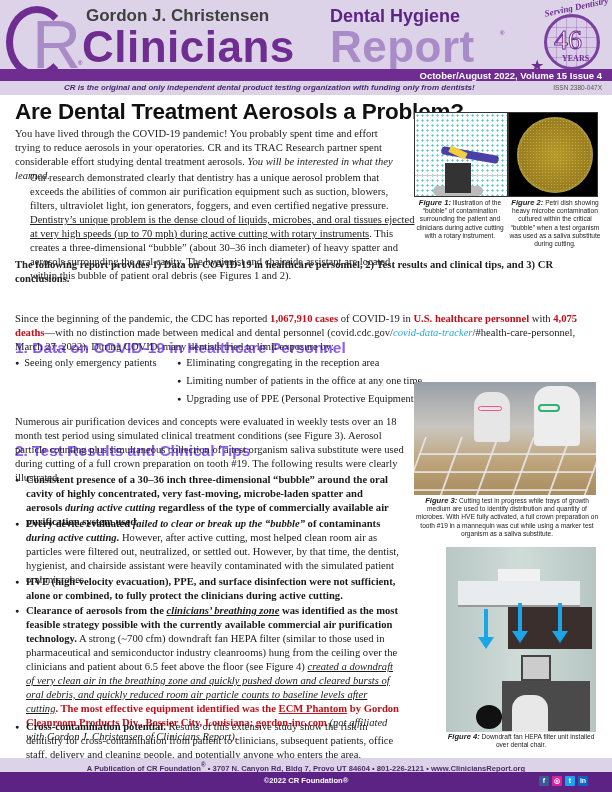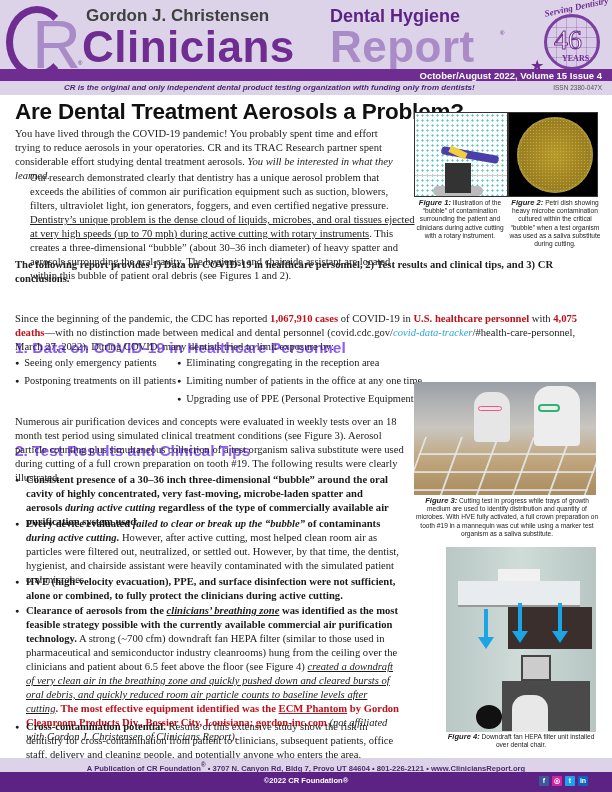--- a/index.html
+++ b/index.html
@@ -169,21 +169,20 @@
 </div>
 <div class="cap cap1"><b>Figure 1:</b> <span>Illustration of the “bubble” of contamination surrounding the patient and clinicians during active cutting with a rotary instrument.</span></div>
 <div class="cap cap2"><b>Figure 2:</b> <span>Petri dish showing heavy microbe contamination cultured within the critical “bubble” when a test organism was used as a saliva substitute during cutting.</span></div>
 
 <h2 class="h2 h2-1">1. Data on COVID-19 in Healthcare Personnel</h2>
 <p class="p s1p"><span>Since the beginning of the pandemic, the CDC has reported </span><span class="red b">1,067,910 cases</span><span> of COVID-19 in </span><span class="red b">U.S. healthcare personnel</span><span> with </span><span class="red b">4,075 deaths</span><span>—with no distinction made between medical and dental personnel (covid.cdc.gov/</span><a class="blue">covid-data-tracker</a><span>/#health-care-personnel, March 27, 2022). During COVID, many dentists tried to limit exposure by:</span></p>
 
 <div class="bullets-grid">
   <div class="col c1">
     <div class="bul">Seeing only emergency patients</div>
-    <div class="bul">Postponing treatments on ill patients</div>
   </div>
   <div class="col c2">
     <div class="bul">Eliminating congregating in the reception area</div>
     <div class="bul">Limiting number of patients in the office at any one time</div>
     <div class="bul">Upgrading use of PPE (Personal Protective Equipment)</div>
   </div>
 </div>
 
 <h2 class="h2 h2-2">2. Test Results and Clinical Tips</h2>
 <p class="p s2p">Numerous air purification devices and concepts were evaluated in weekly tests over an 18 month test period using simulated clinical treatment conditions (see Figure 3). Aerosol particle counting plus simultaneous collection of a test organism saliva substitute were used during cutting of a full crown preparation on tooth #19. The following results were clearly illustrated.</p>

